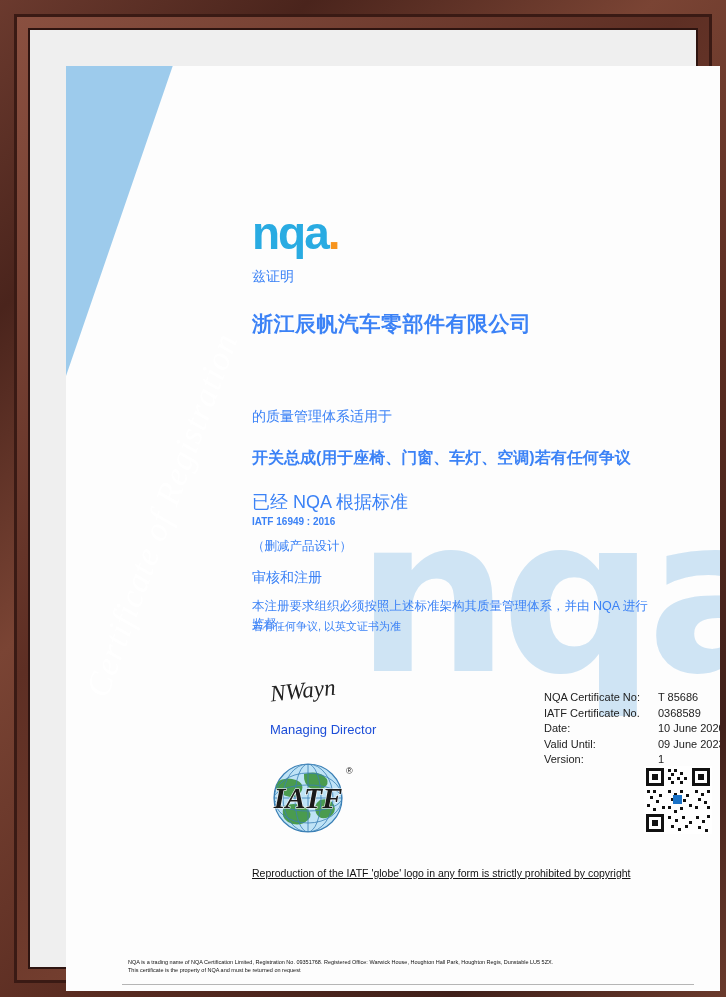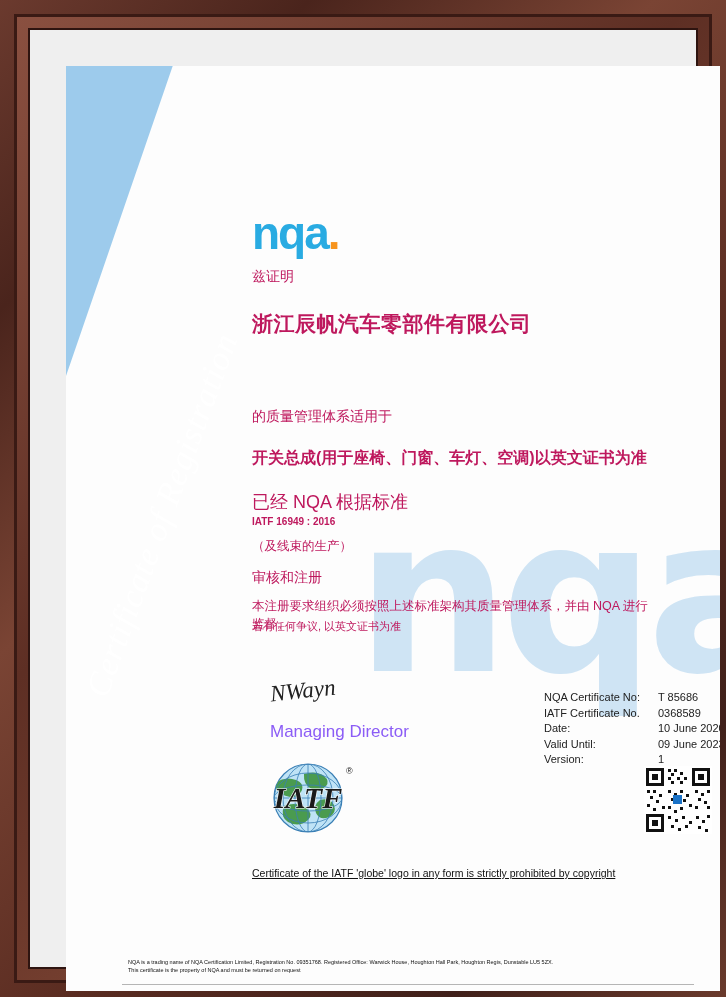--- a/index.html
+++ b/index.html
@@ -108,21 +108,21 @@
     font-weight: bold;
     color: #29abe2;
     font-family: Liberation Sans, sans-serif;
     letter-spacing: -2px;
   }
   .nqa-dot {
     color: #f7941e;
   }
 
   
-  .ctext { position: absolute; color: #be185d; }
+  .ctext { position: absolute; color: #3b82f6; }
 
   .lbl-zizhengming { left: 186px; top: 202px; font-size: 14px; }
   .company { left: 186px; top: 244px; font-size: 21px; font-weight: bold; letter-spacing: .5px; text-align: right; }
   .address  { left: 186px; top: 279px; font-size: 13.5px; width: 370px; line-height: 20px; }
   .scope-lead { left: 186px; top: 342px; font-size: 14px; }
   .scope { left: 186px; top: 382px; font-size: 16px; font-weight: bold; width: 420px; }
   .per-lead { left: 186px; top: 424px; font-size: 18px; }
   .standard { left: 186px; top: 450px; font-size: 10px; font-weight: bold; }
   .standard-note { left: 186px; top: 472px; font-size: 12.5px; }
   .assessed { left: 186px; top: 503px; font-size: 14px; }
@@ -135,22 +135,22 @@
     left: 204px; top: 612px;
     font-size: 23px;
     font-family: "Liberation Serif", serif;
     font-style: italic;
     color: #222;
     transform: rotate(-6deg);
   }
   .sig-title {
     position: absolute;
     left: 204px; top: 656px;
-    font-size: 17px;
-    color: #8b5cf6;
+    font-size: 13px;
+    color: #1d4ed8;
   }
 
   
   .details {
     position: absolute;
     left: 478px; top: 624px;
     font-size: 11px;
     color: #222;
     line-height: 14.5px;
   }
@@ -217,24 +217,24 @@
 
       <div class="watermark">nqa</div>
 
       <div class="nqa-logo">
         <span>nqa</span><span class="nqa-dot">.</span>
       </div>
 
       <div class="ctext lbl-zizhengming">兹证明</div>
       <div class="ctext company">浙江辰帆汽车零部件有限公司</div>
       <div class="ctext scope-lead">的质量管理体系适用于</div>
-      <div class="ctext scope">开关总成(用于座椅、门窗、车灯、空调)以英文证书为准</div>
+      <div class="ctext scope">开关总成(用于座椅、门窗、车灯、空调)若有任何争议</div>
       <div class="ctext per-lead">已经 NQA 根据标准</div>
       <div class="ctext standard">IATF 16949 : 2016</div>
-      <div class="ctext standard-note">（及线束的生产）</div>
+      <div class="ctext standard-note">（删减产品设计）</div>
       <div class="ctext assessed">审核和注册</div>
       <div class="ctext para2">若有任何争议, 以英文证书为准</div>
       <div class="ctext para1">本注册要求组织必须按照上述标准架构其质量管理体系，并由 NQA 进行监督。</div>
 
       <div class="signature">NWayn</div>
       <div class="sig-title">Managing Director</div>
 
       <div class="details">
         <table>
           <tbody>
@@ -281,21 +281,21 @@
             <ellipse cx="54" cy="46" rx="34" ry="25"></ellipse>
             <ellipse cx="54" cy="46" rx="13" ry="34"></ellipse>
             <ellipse cx="54" cy="46" rx="25" ry="34"></ellipse>
             <line x1="20" y1="46" x2="88" y2="46"></line>
             <line x1="54" y1="12" x2="54" y2="80"></line>
           </g>
           <text x="54" y="56" text-anchor="middle" font-family="'Liberation Serif', serif" font-size="30" font-style="italic" font-weight="bold" fill="#1a1a1a" stroke="#ffffff" stroke-width="1.1" paint-order="stroke">IATF</text>
           <text x="92" y="22" font-family="'Liberation Sans', sans-serif" font-size="9" fill="#1a1a1a">®</text>
         </svg>
       </div>
-      <div class="iatf-note">Certificate of the IATF 'globe' logo in any form is strictly prohibited by copyright</div>
+      <div class="iatf-note">Reproduction of the IATF 'globe' logo in any form is strictly prohibited by copyright</div>
 
       <div class="qr">
         <svg width="68" height="68" viewBox="0 0 68 68">
           <rect width="68" height="68" fill="#ffffff"></rect>
           <g fill="#111">
             <rect x="2" y="2" width="18" height="18"></rect>
               <rect x="5" y="5" width="12" height="12" fill="#fff"></rect>
               <rect x="8" y="8" width="6" height="6"></rect>
             <rect x="48" y="2" width="18" height="18"></rect>
               <rect x="51" y="5" width="12" height="12" fill="#fff"></rect>

